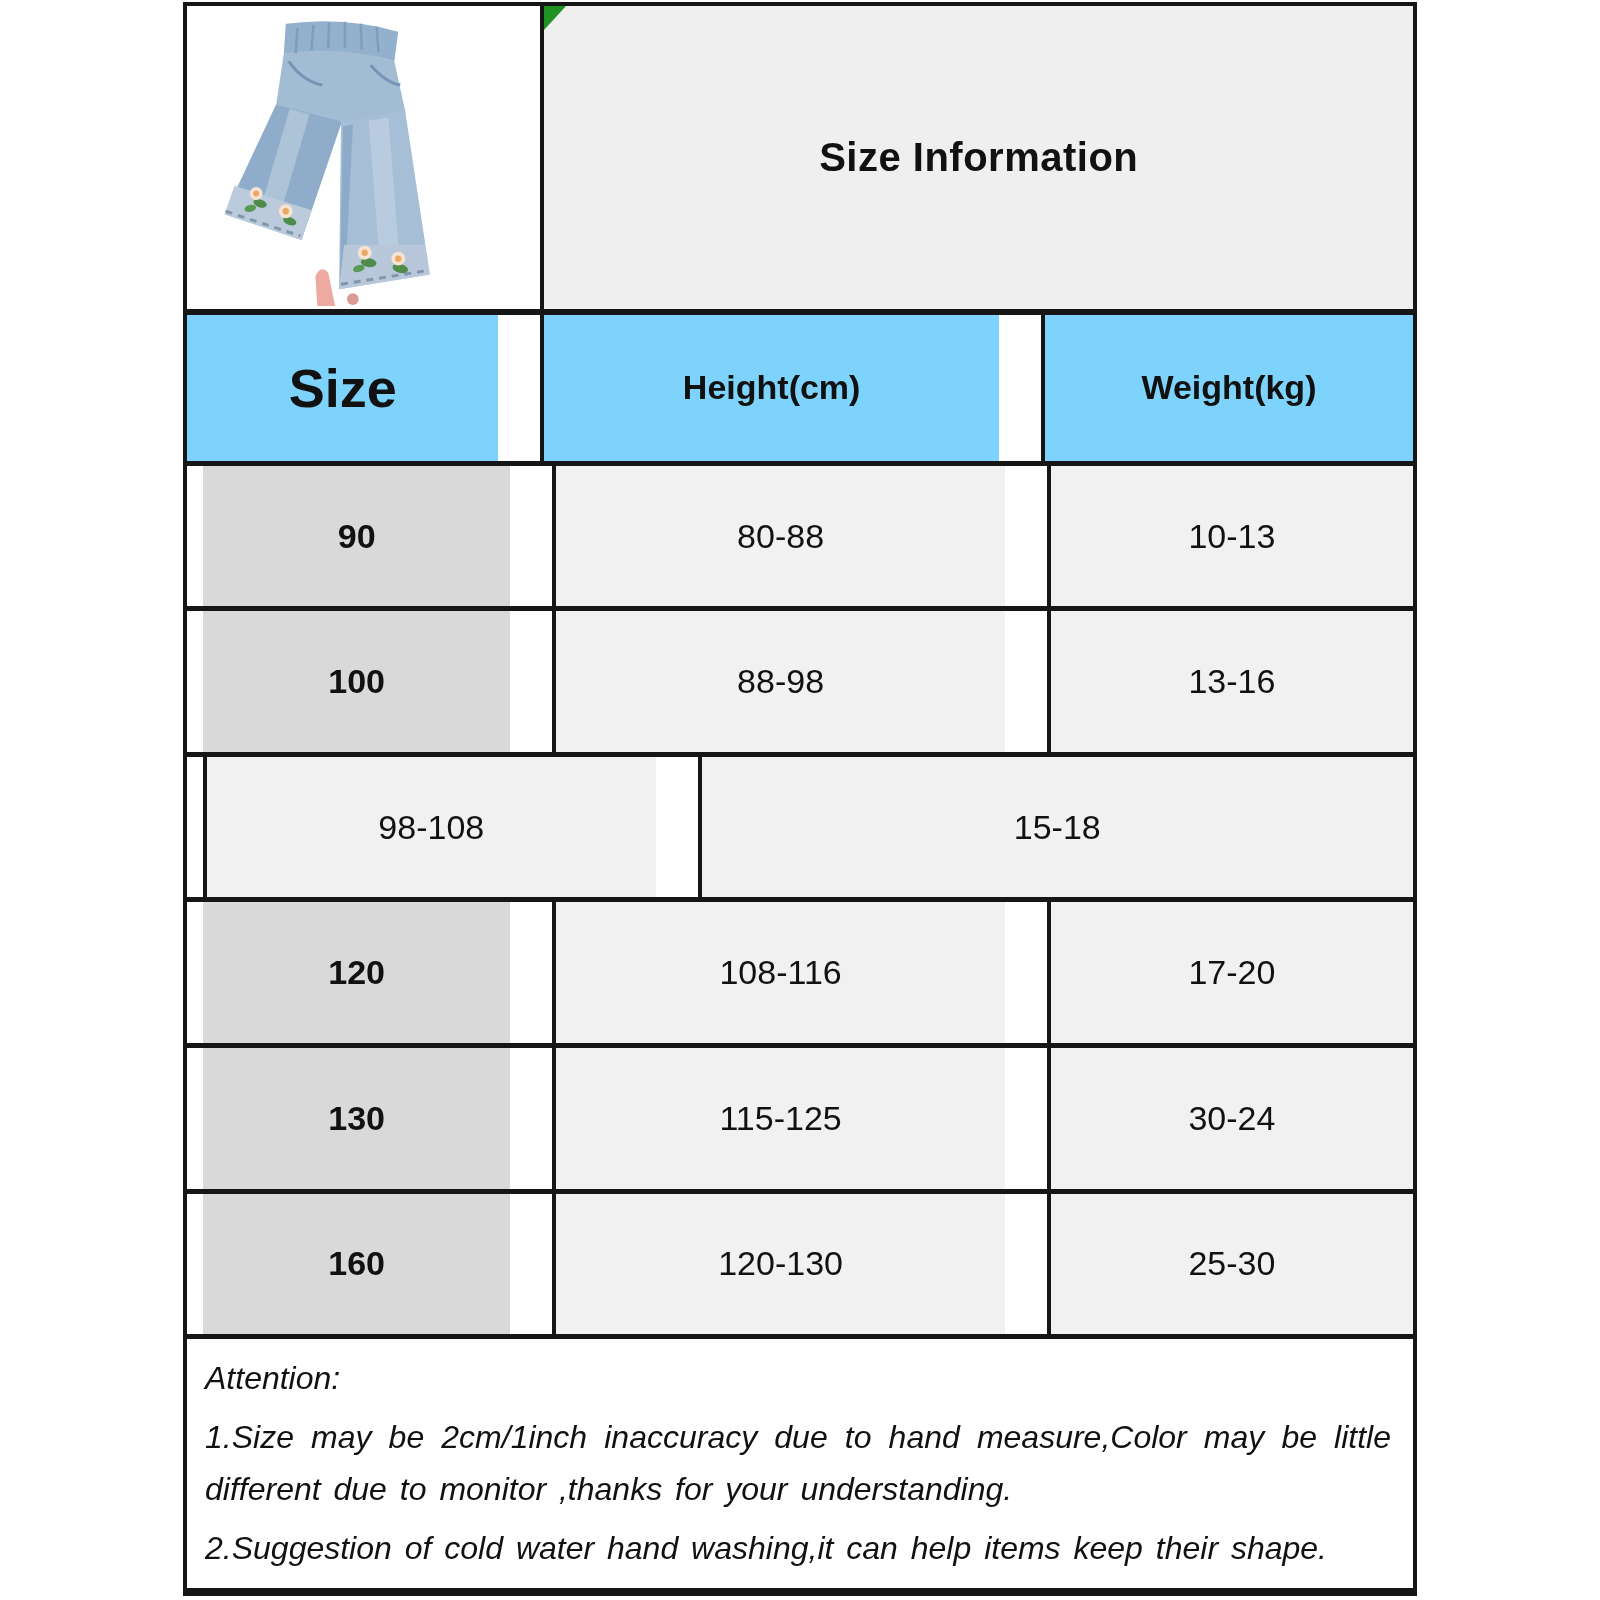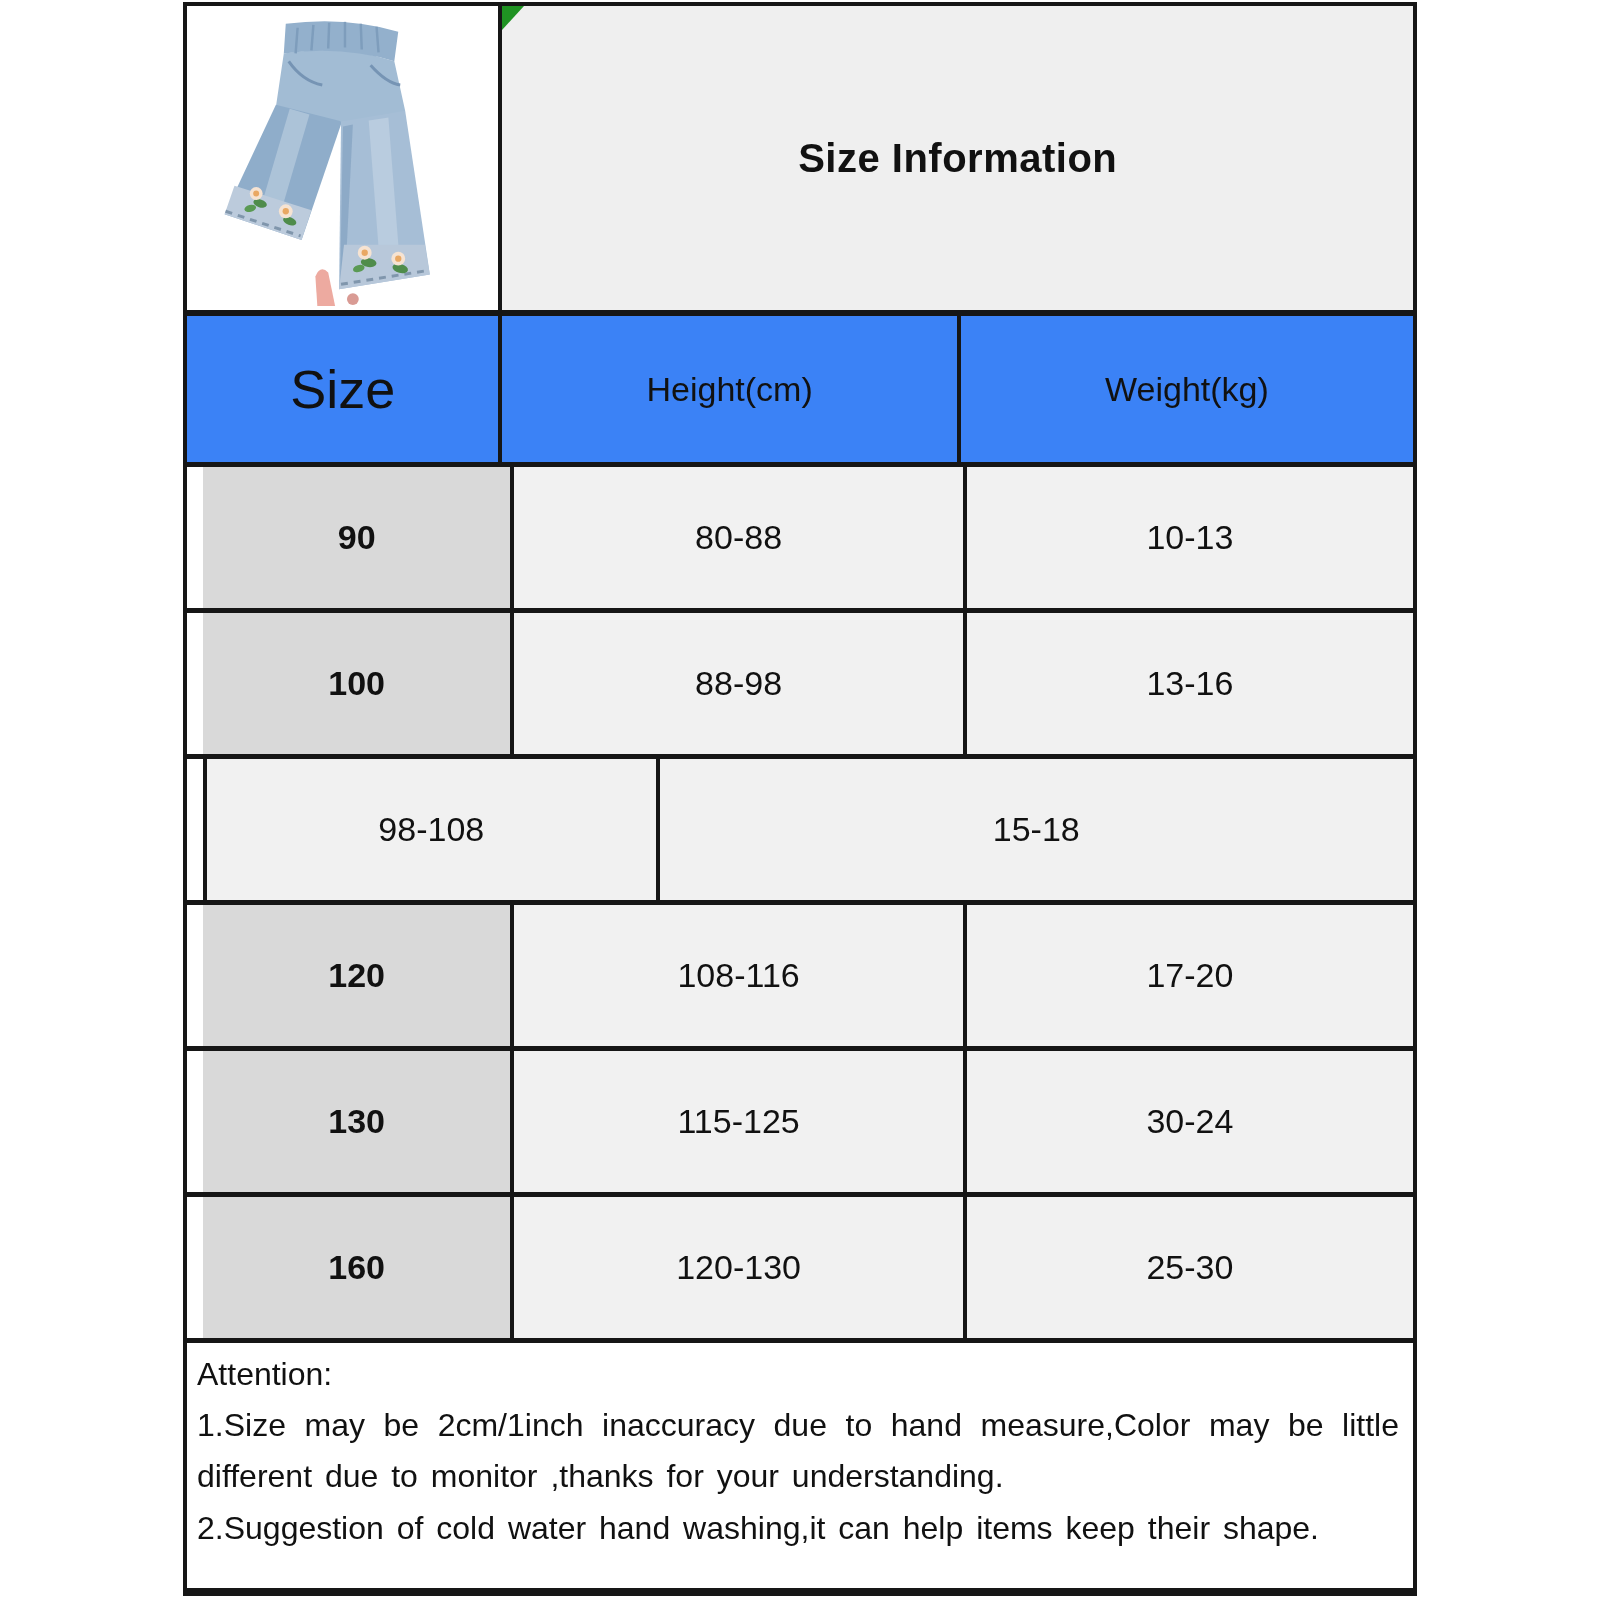--- a/index.html
+++ b/index.html
@@ -18,21 +18,21 @@
     top: 2px;
     width: 1234px;
     height: 1594px;
     box-sizing: border-box;
     border: 4px solid #161616;
     border-bottom-width: 8px;
     display: flex;
     flex-direction: column;
     background: #ffffff;
   }
-  .row { display: flex; width: 100%; box-sizing: border-box; }
+  .row { display: flex; width: 100%; box-sizing: border-box; gap: 42px; }
   .cell {
     box-sizing: border-box;
     display: flex;
     align-items: center;
     justify-content: center;
     text-align: center;
   }
   .c1 { width: 25.4%; }
   .c2 { width: 37.4%; border-left: 4px solid #161616; }
   .c3 { flex: 1; border-left: 4px solid #161616; }
@@ -67,21 +67,21 @@
     left: 0;
     top: 0;
     width: 0;
     height: 0;
     border-top: 24px solid #1f9222;
     border-right: 22px solid transparent;
   }
 
   
   .header-row { height: 152px; border-top: 6px solid #161616; }
-  .header-row .cell { background: #3b82f6; font-weight: normal; }
+  .header-row .cell { background: #7dd3fc; font-weight: bold; }
   .size-head { font-size: 54px; }
   .col-head { font-size: 34px; }
 
   
   .data-row { height: 146px; border-top: 5px solid #161616; padding-left: 16px; }
   .data-row .c1 {
     background: #d9d9d9;
     font-weight: bold;
     font-size: 34px;
   }
@@ -96,23 +96,24 @@
   .attention {
     flex: 1;
     border-top: 5px solid #161616;
     background: #ffffff;
     padding: 6px 14px 6px 10px;
     font-size: 32px;
     line-height: 1.6;
     text-align: left;
   }
   .attention p {
-    margin: 0;
+    margin: 8px;
     text-align: justify;
     word-spacing: 4px;
+    font-style: italic;
   }
   .attention .att-title { text-align: left; word-spacing: normal; }
 </style>
 </head>
 <body>
 
 <div class="sheet">
 
   <div class="row top-row">
     <div class="cell image-cell">

